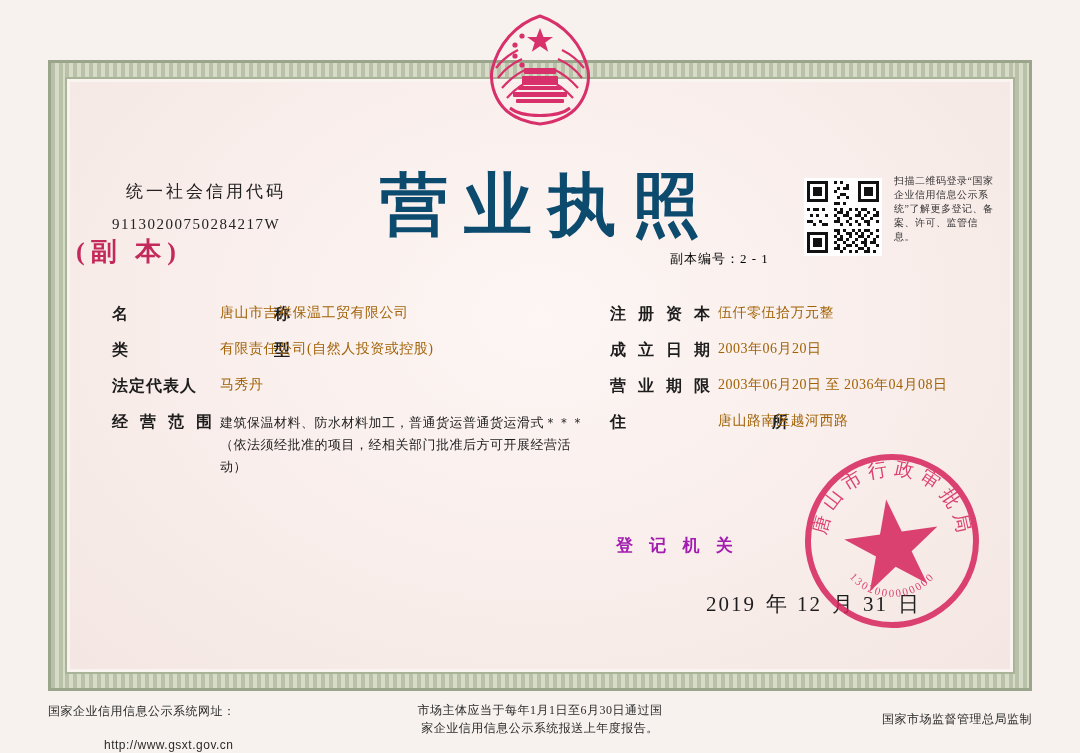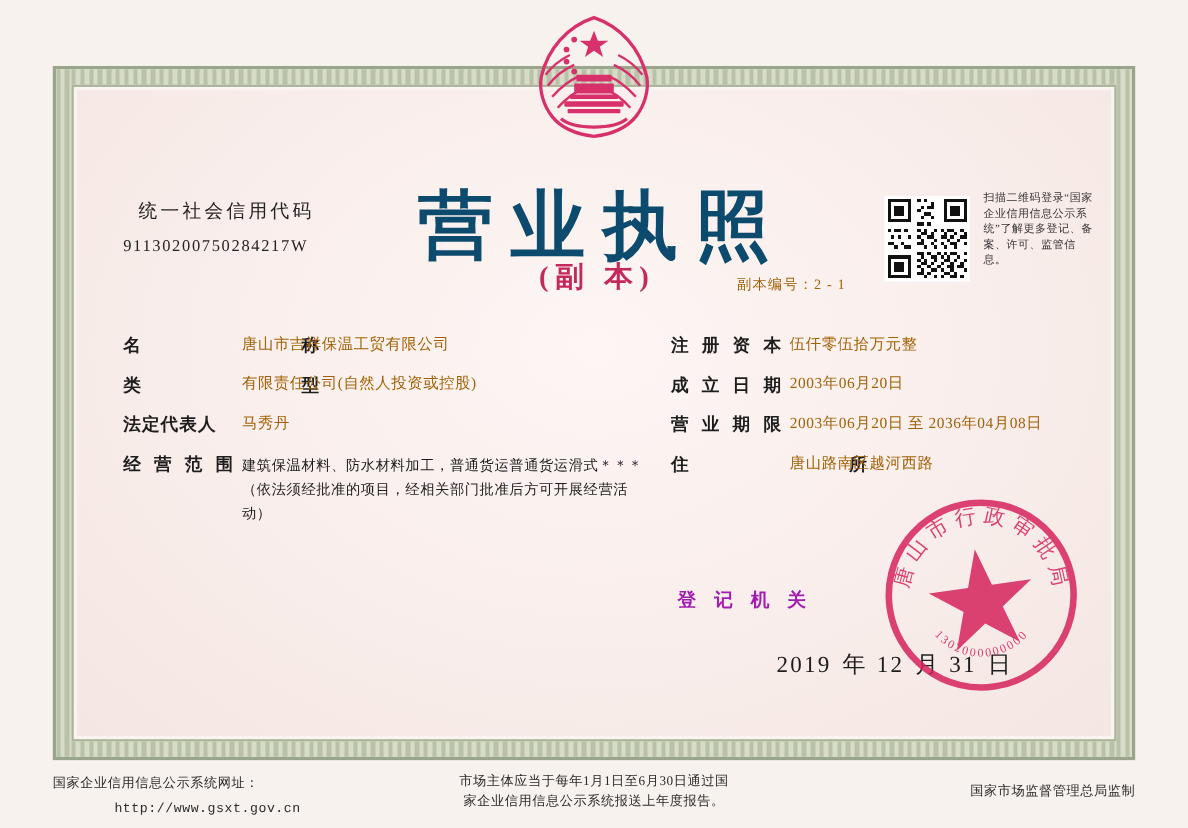--- a/index.html
+++ b/index.html
@@ -67,30 +67,29 @@
     text-align:center;
     font-family:"Liberation Serif", serif;
     font-size:68px;
     font-weight:bold;
     letter-spacing:16px;
     color:#0c4a6e;
     text-indent:16px;
   }
   .subtitle{
     position:absolute;left:0;right:0;top:152px;
-    text-align:center;
     font-size:26px;
     font-weight:bold;
     letter-spacing:6px;
     color:#c3295a;
     text-indent:6px;
   }
   .copy-no{
     position:absolute;left:600px;top:168px;
-    font-size:13px;color:#a16207;letter-spacing:1px;
+    font-size:13px;color:#000000;letter-spacing:1px;
   }
 
   .credit-label{
     position:absolute;left:56px;top:98px;
     font-size:17px;letter-spacing:3px;color:#222;
   }
   .credit-code{
     position:absolute;left:42px;top:134px;
     font-size:15px;letter-spacing:1.5px;color:#222;
     font-family:"Liberation Serif", serif;
@@ -161,21 +160,21 @@
     width:180px;height:180px;
     opacity:0.85;
   }
 
   
   .footer{
     position:absolute;left:0;right:0;bottom:8px;height:48px;
     font-size:12px;color:#2b2b2b;
   }
   .f-left{position:absolute;left:48px;top:6px;letter-spacing:0.5px;}
-  .f-left .url{display:block;margin-top:8px;margin-left:56px;font-family:Liberation Mono, monospace;font-size:12px;text-align:right;}
+  .f-left .url{display:block;margin-top:18px;margin-left:56px;font-family:Liberation Sans, sans-serif;font-size:12px;}
   .f-mid{position:absolute;left:50%;transform:translateX(-50%);top:4px;text-align:center;line-height:18px;letter-spacing:0.5px;}
   .f-right{position:absolute;right:48px;top:14px;letter-spacing:0.5px;}
 </style>
 </head>
 <body>
 
 <div id="cert">
 
   <div class="frame-outer">
     <div class="frame-band"></div>

